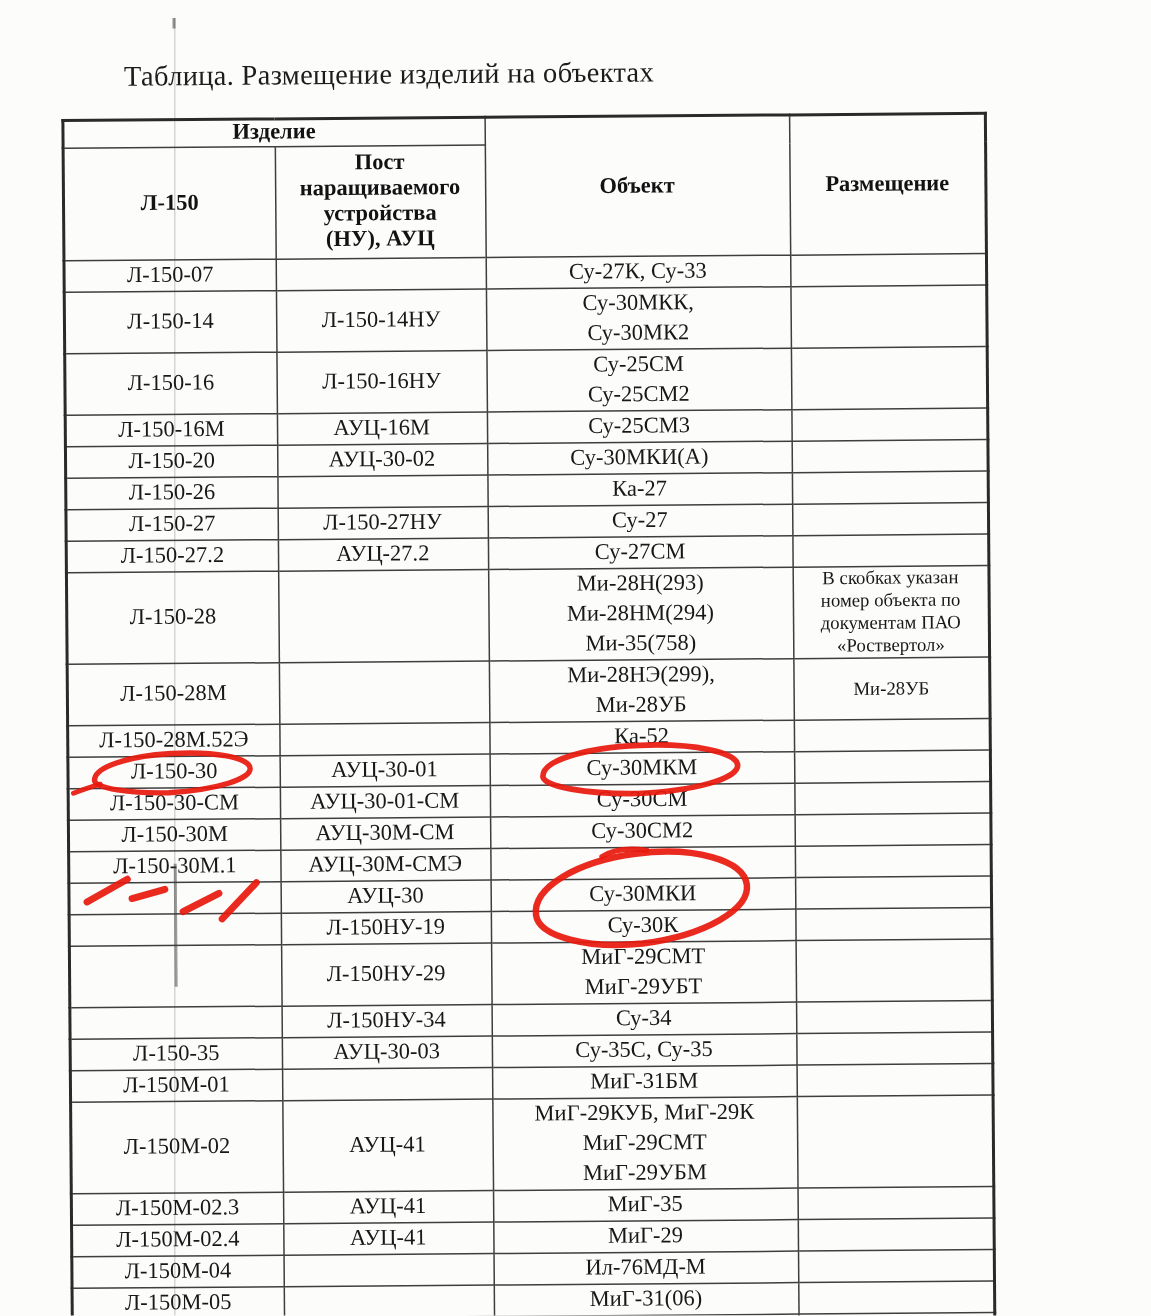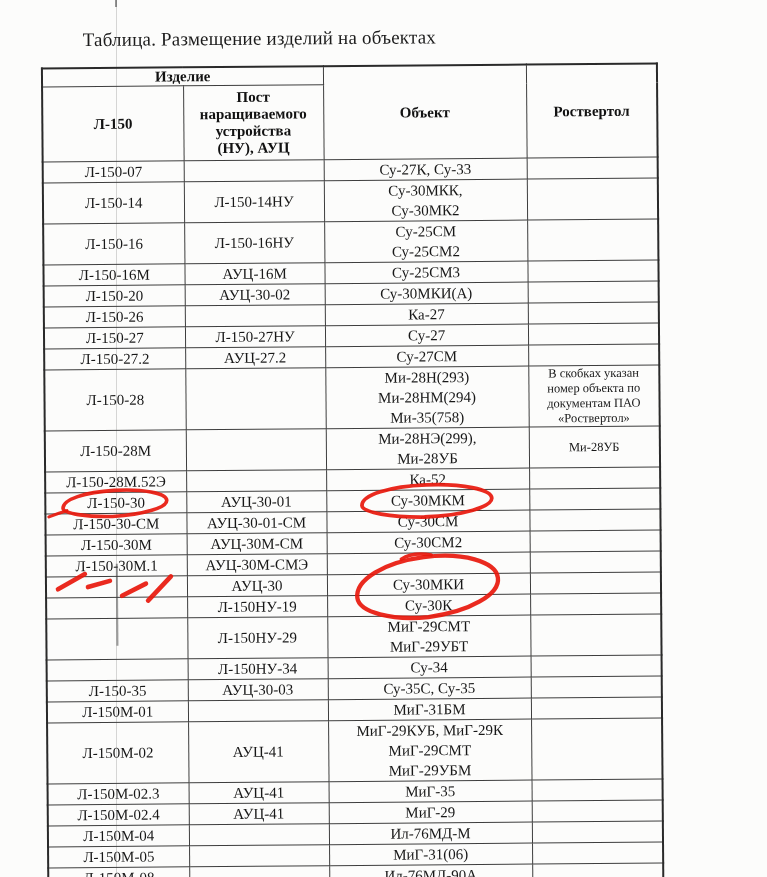--- a/index.html
+++ b/index.html
@@ -1,20 +1,20 @@
 <!DOCTYPE html>
 <html><head>
 <meta charset="utf-8">
 <style>
   html,body { margin:0; padding:0; }
   body {
     width:767px; height:877px; overflow:hidden; position:relative;
     background:#fcfcfb; font-family:"Liberation Serif", serif;
   }
-  .page { position:absolute; inset:0; }
+  .page { position:absolute; inset:0;margin-top:12px; }
   
   .fold  { position:absolute; left:116px; top:0; width:1px; height:877px;
            background:rgba(110,110,110,.28); }
   .fold-top { position:absolute; left:115px; top:0; width:2px; height:7px;
            background:rgba(60,60,60,.55); }
   .sheet { position:absolute; inset:0; transform:rotate(-0.45deg);
            transform-origin:350px 460px; }
   .fold-mid { position:absolute; left:115px; top:562px; width:1.5px; height:82px;
            background:rgba(60,60,60,.5); }
   .title { position:absolute; left:86px; top:25px; margin:0;
@@ -55,21 +55,21 @@
       <colgroup>
         <col style="width:141px">
           <col style="width:140px">
           <col style="width:203px">
           <col style="width:131px">
       </colgroup>
       <thead>
         <tr class="hrowA">
           <th colspan="2">Изделие</th>
           <th rowspan="2">Объект</th>
-          <th rowspan="2">Роствертол</th>
+          <th rowspan="2">Размещение</th>
         </tr>
         <tr class="hrowB">
           <th>Л-150</th>
           <th class="pre">Пост
 наращиваемого
 устройства
 (НУ), АУЦ</th>
         </tr>
       </thead>
       <tbody id="tbody">

